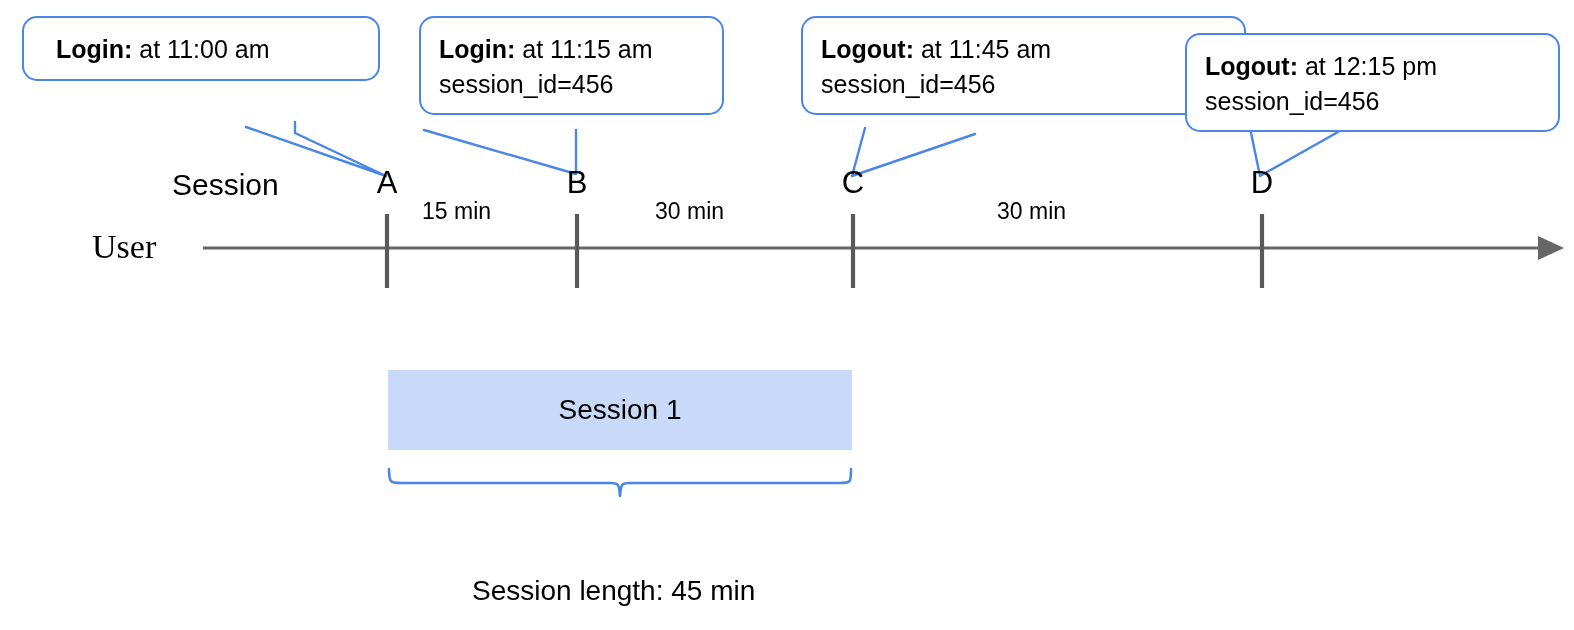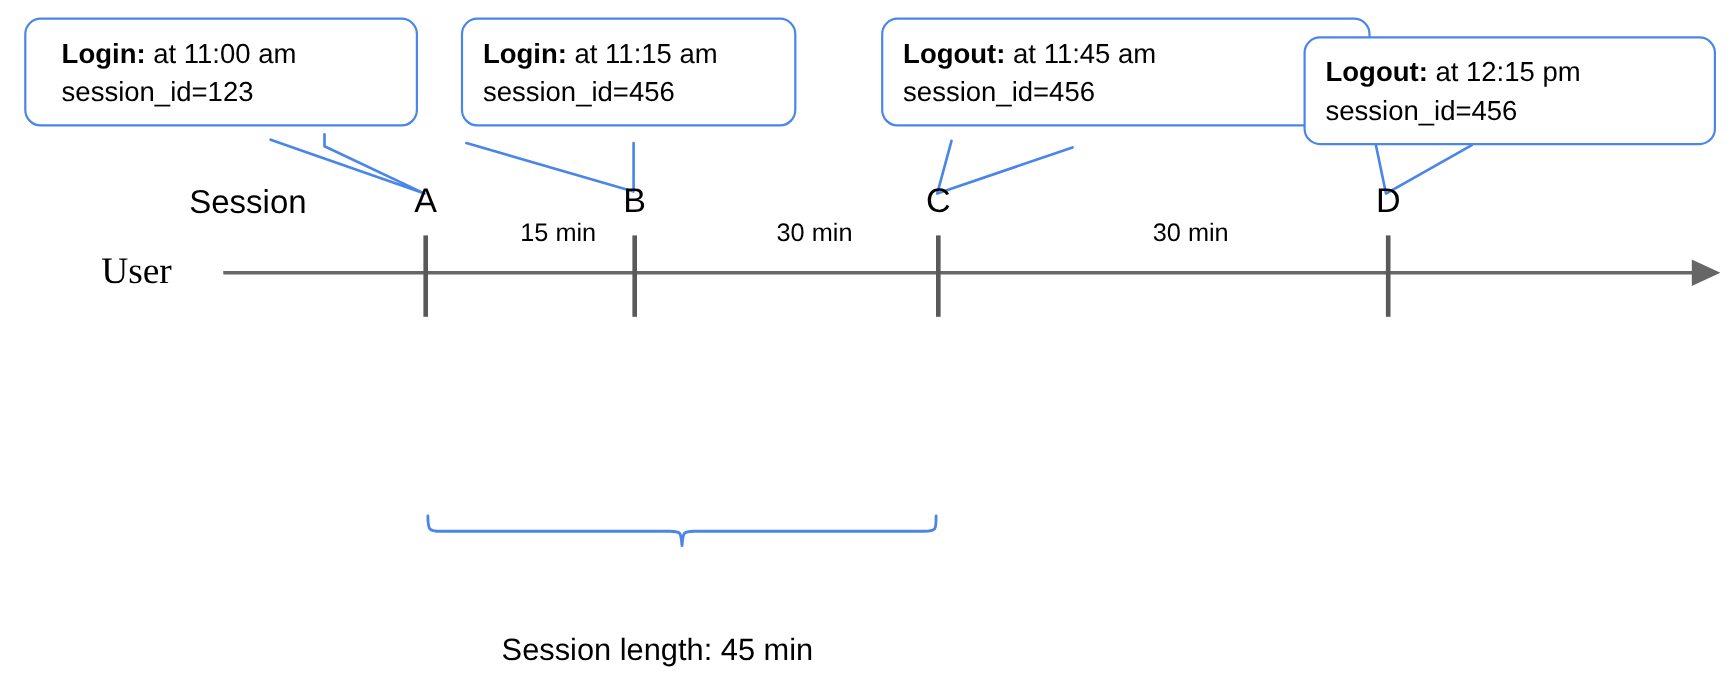--- a/index.html
+++ b/index.html
@@ -64,21 +64,21 @@
     position: absolute;
     font-size: 31px;
     color: #000000;
     text-align: center;
     white-space: nowrap;
   }
   .interval-label {
     position: absolute;
     font-size: 23px;
     color: #000000;
-    text-align: right;
+    text-align: left;
     white-space: nowrap;
   }
 
   
   .session-bar {
     position: absolute;
     background: #c9daf8;
     display: flex;
     align-items: center;
     justify-content: center;
@@ -121,21 +121,20 @@
              C 389 482, 390 483, 401 483
              L 609 483
              C 619 483, 619 484, 620 496
              C 621 484, 621 483, 631 483
              L 840 483
              C 851 483, 851 482, 851 469" fill="none" stroke="#4a86e8" stroke-width="2.6" stroke-linecap="round" stroke-linejoin="round"></path>
   </svg>
 
   <div class="callout" style="left:22px; top:16px; width:358px;padding-left:32px;">
     <span class="co-line"><span class="co-label">Login:</span><span> at 11:00 am</span></span>
-    <span class="co-line">session_id=123</span>
   </div>
 
   <div class="callout" style="left:419px; top:16px; width:305px;">
     <span class="co-line"><span class="co-label">Login:</span><span> at 11:15 am</span></span>
     <span class="co-line">session_id=456</span>
   </div>
 
   <div class="callout" style="left:801px; top:16px; width:445px;">
     <span class="co-line"><span class="co-label">Logout:</span><span> at 11:45 am</span></span>
     <span class="co-line">session_id=456</span>
@@ -152,16 +151,19 @@
 
   <div class="tick-letter" style="left:367px; top:165px; width:40px;">A</div>
   <div class="tick-letter" style="left:557px; top:165px; width:40px;">B</div>
   <div class="tick-letter" style="left:833px; top:165px; width:40px;">C</div>
   <div class="tick-letter" style="left:1242px; top:165px; width:40px;">D</div>
 
   <div class="interval-label" style="left:422px; top:198px; width:120px;">15 min</div>
   <div class="interval-label" style="left:655px; top:198px; width:120px;">30 min</div>
   <div class="interval-label" style="left:997px; top:198px; width:120px;">30 min</div>
 
+  <div class="session-bar" style="left:388px; top:370px; width:464px; height:80px;">
+    <span>Session 1</span>
+  </div>
 
-  <div class="caption" style="left:456px; top:575px;">Session length: 45 min</div>
+  <div class="caption" style="left:472px; top:575px;">Session length: 45 min</div>
 
 </div>
 
 </body></html>

